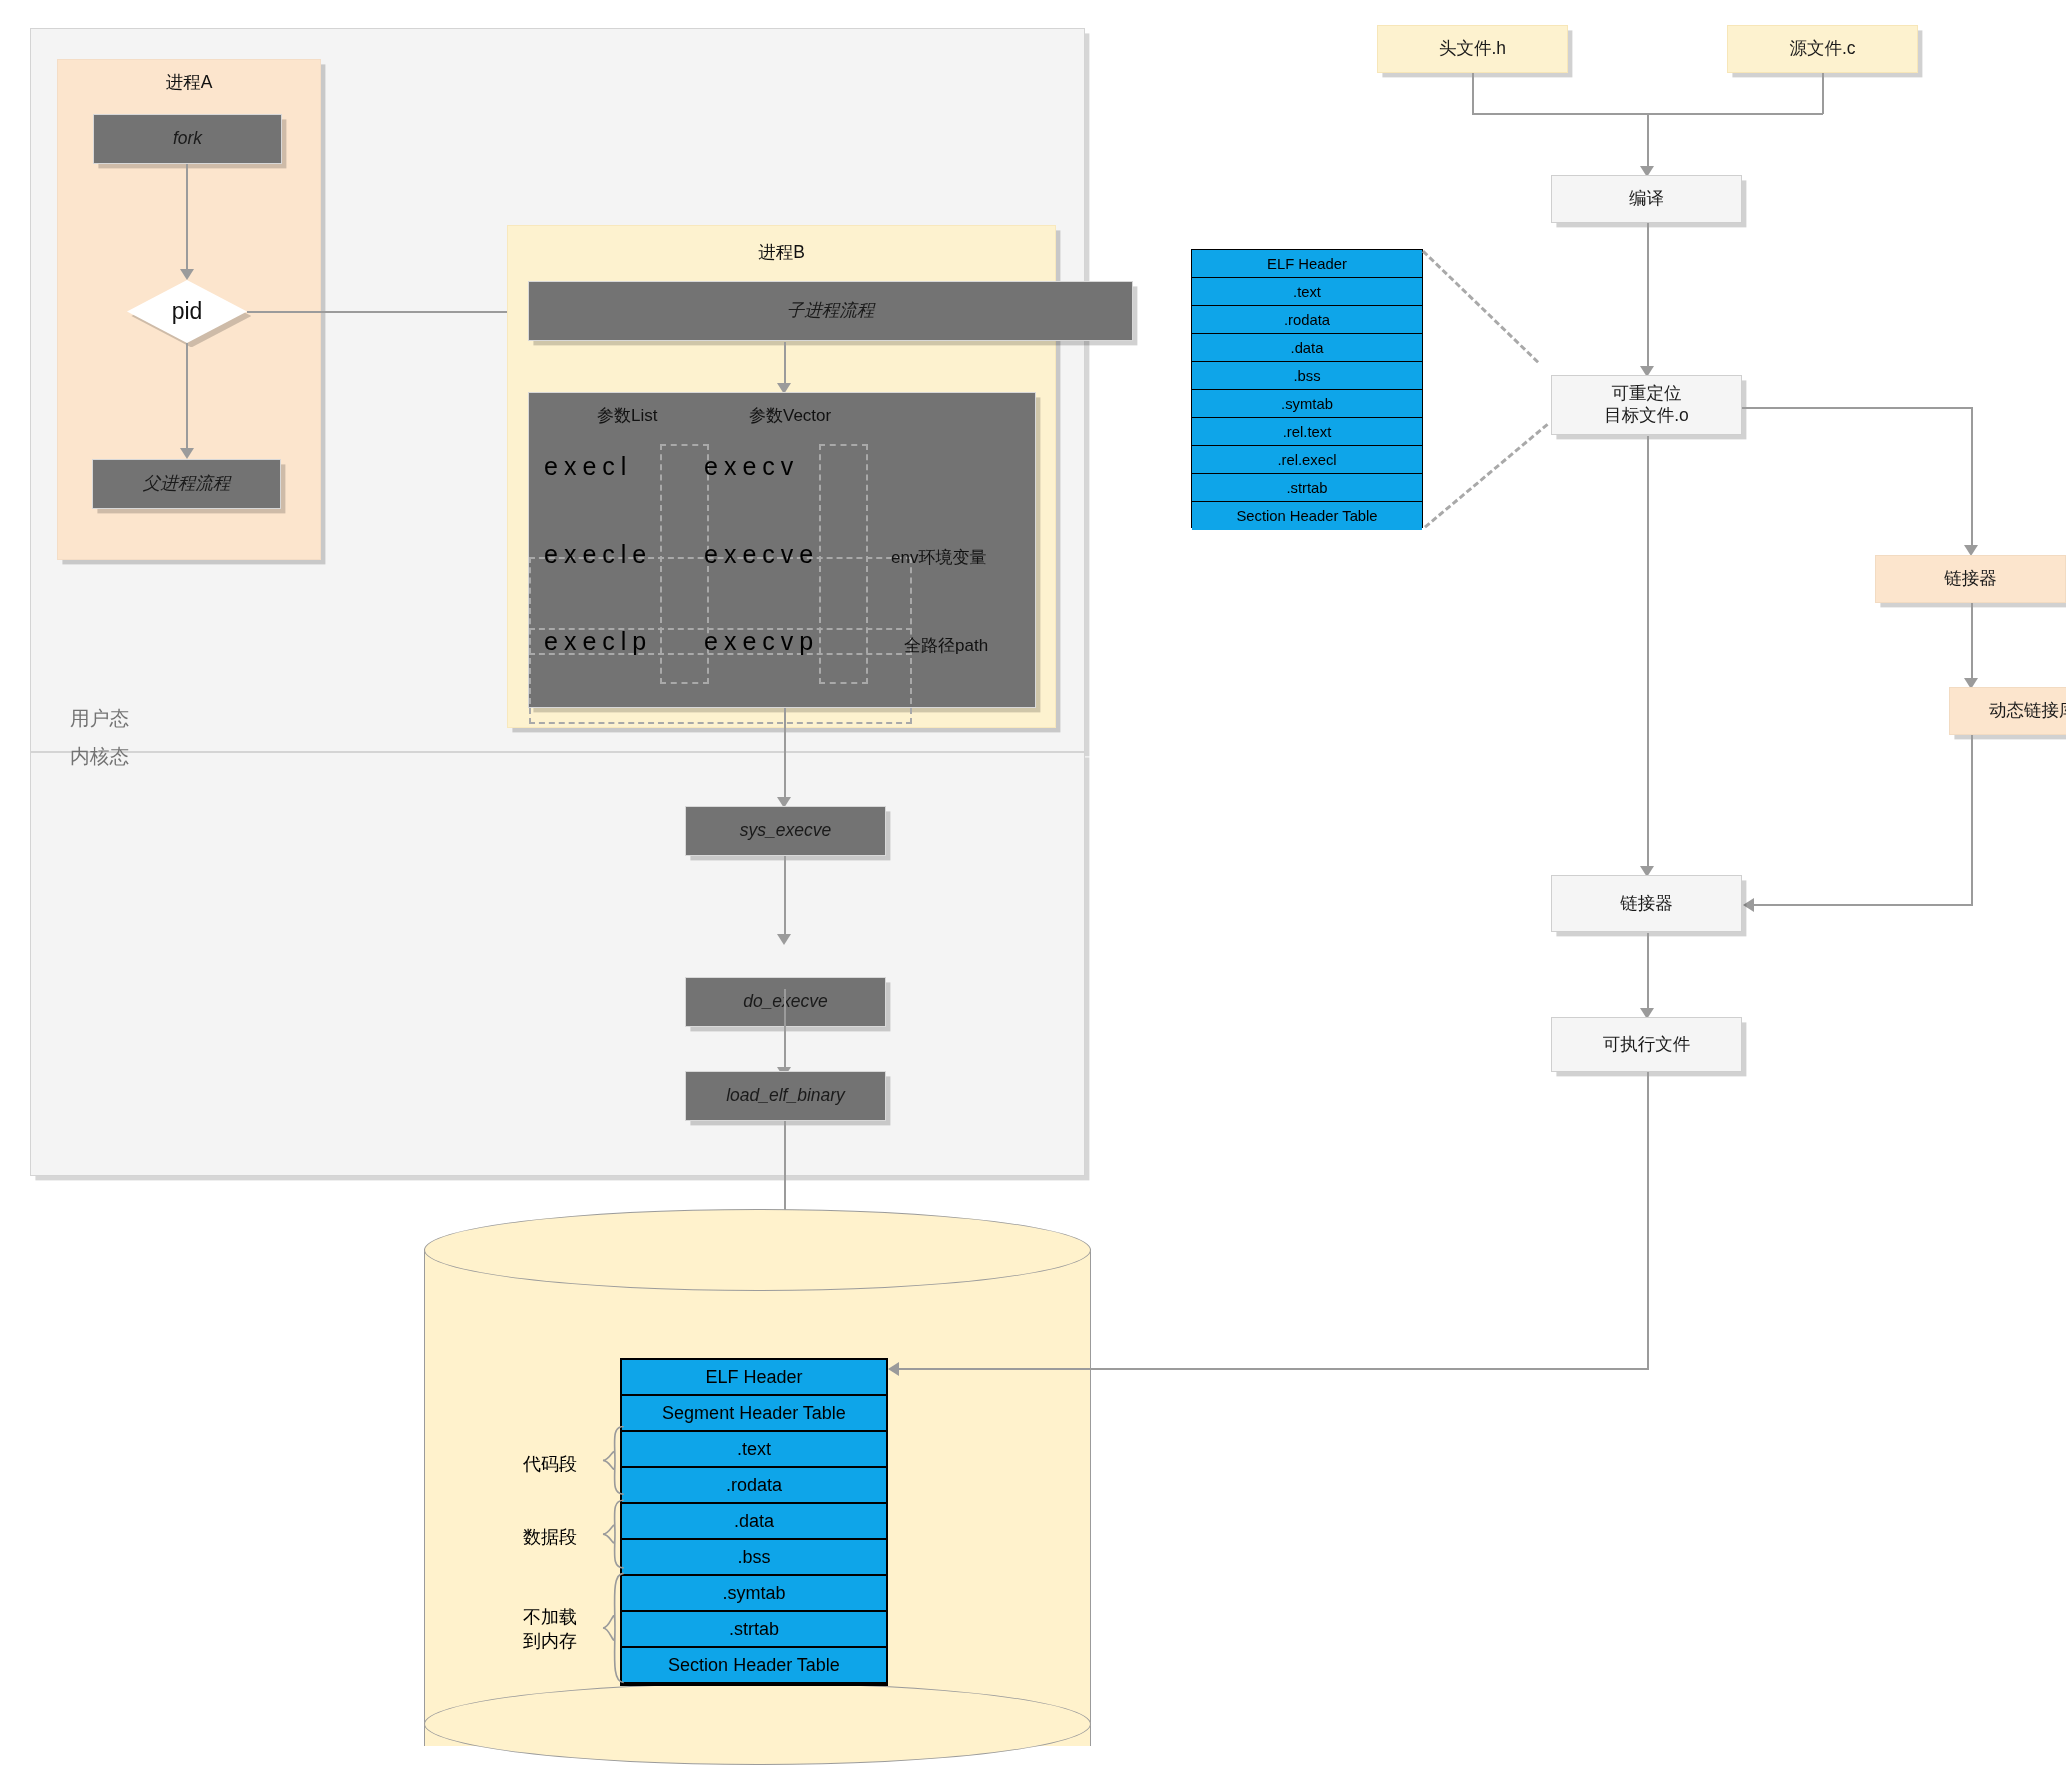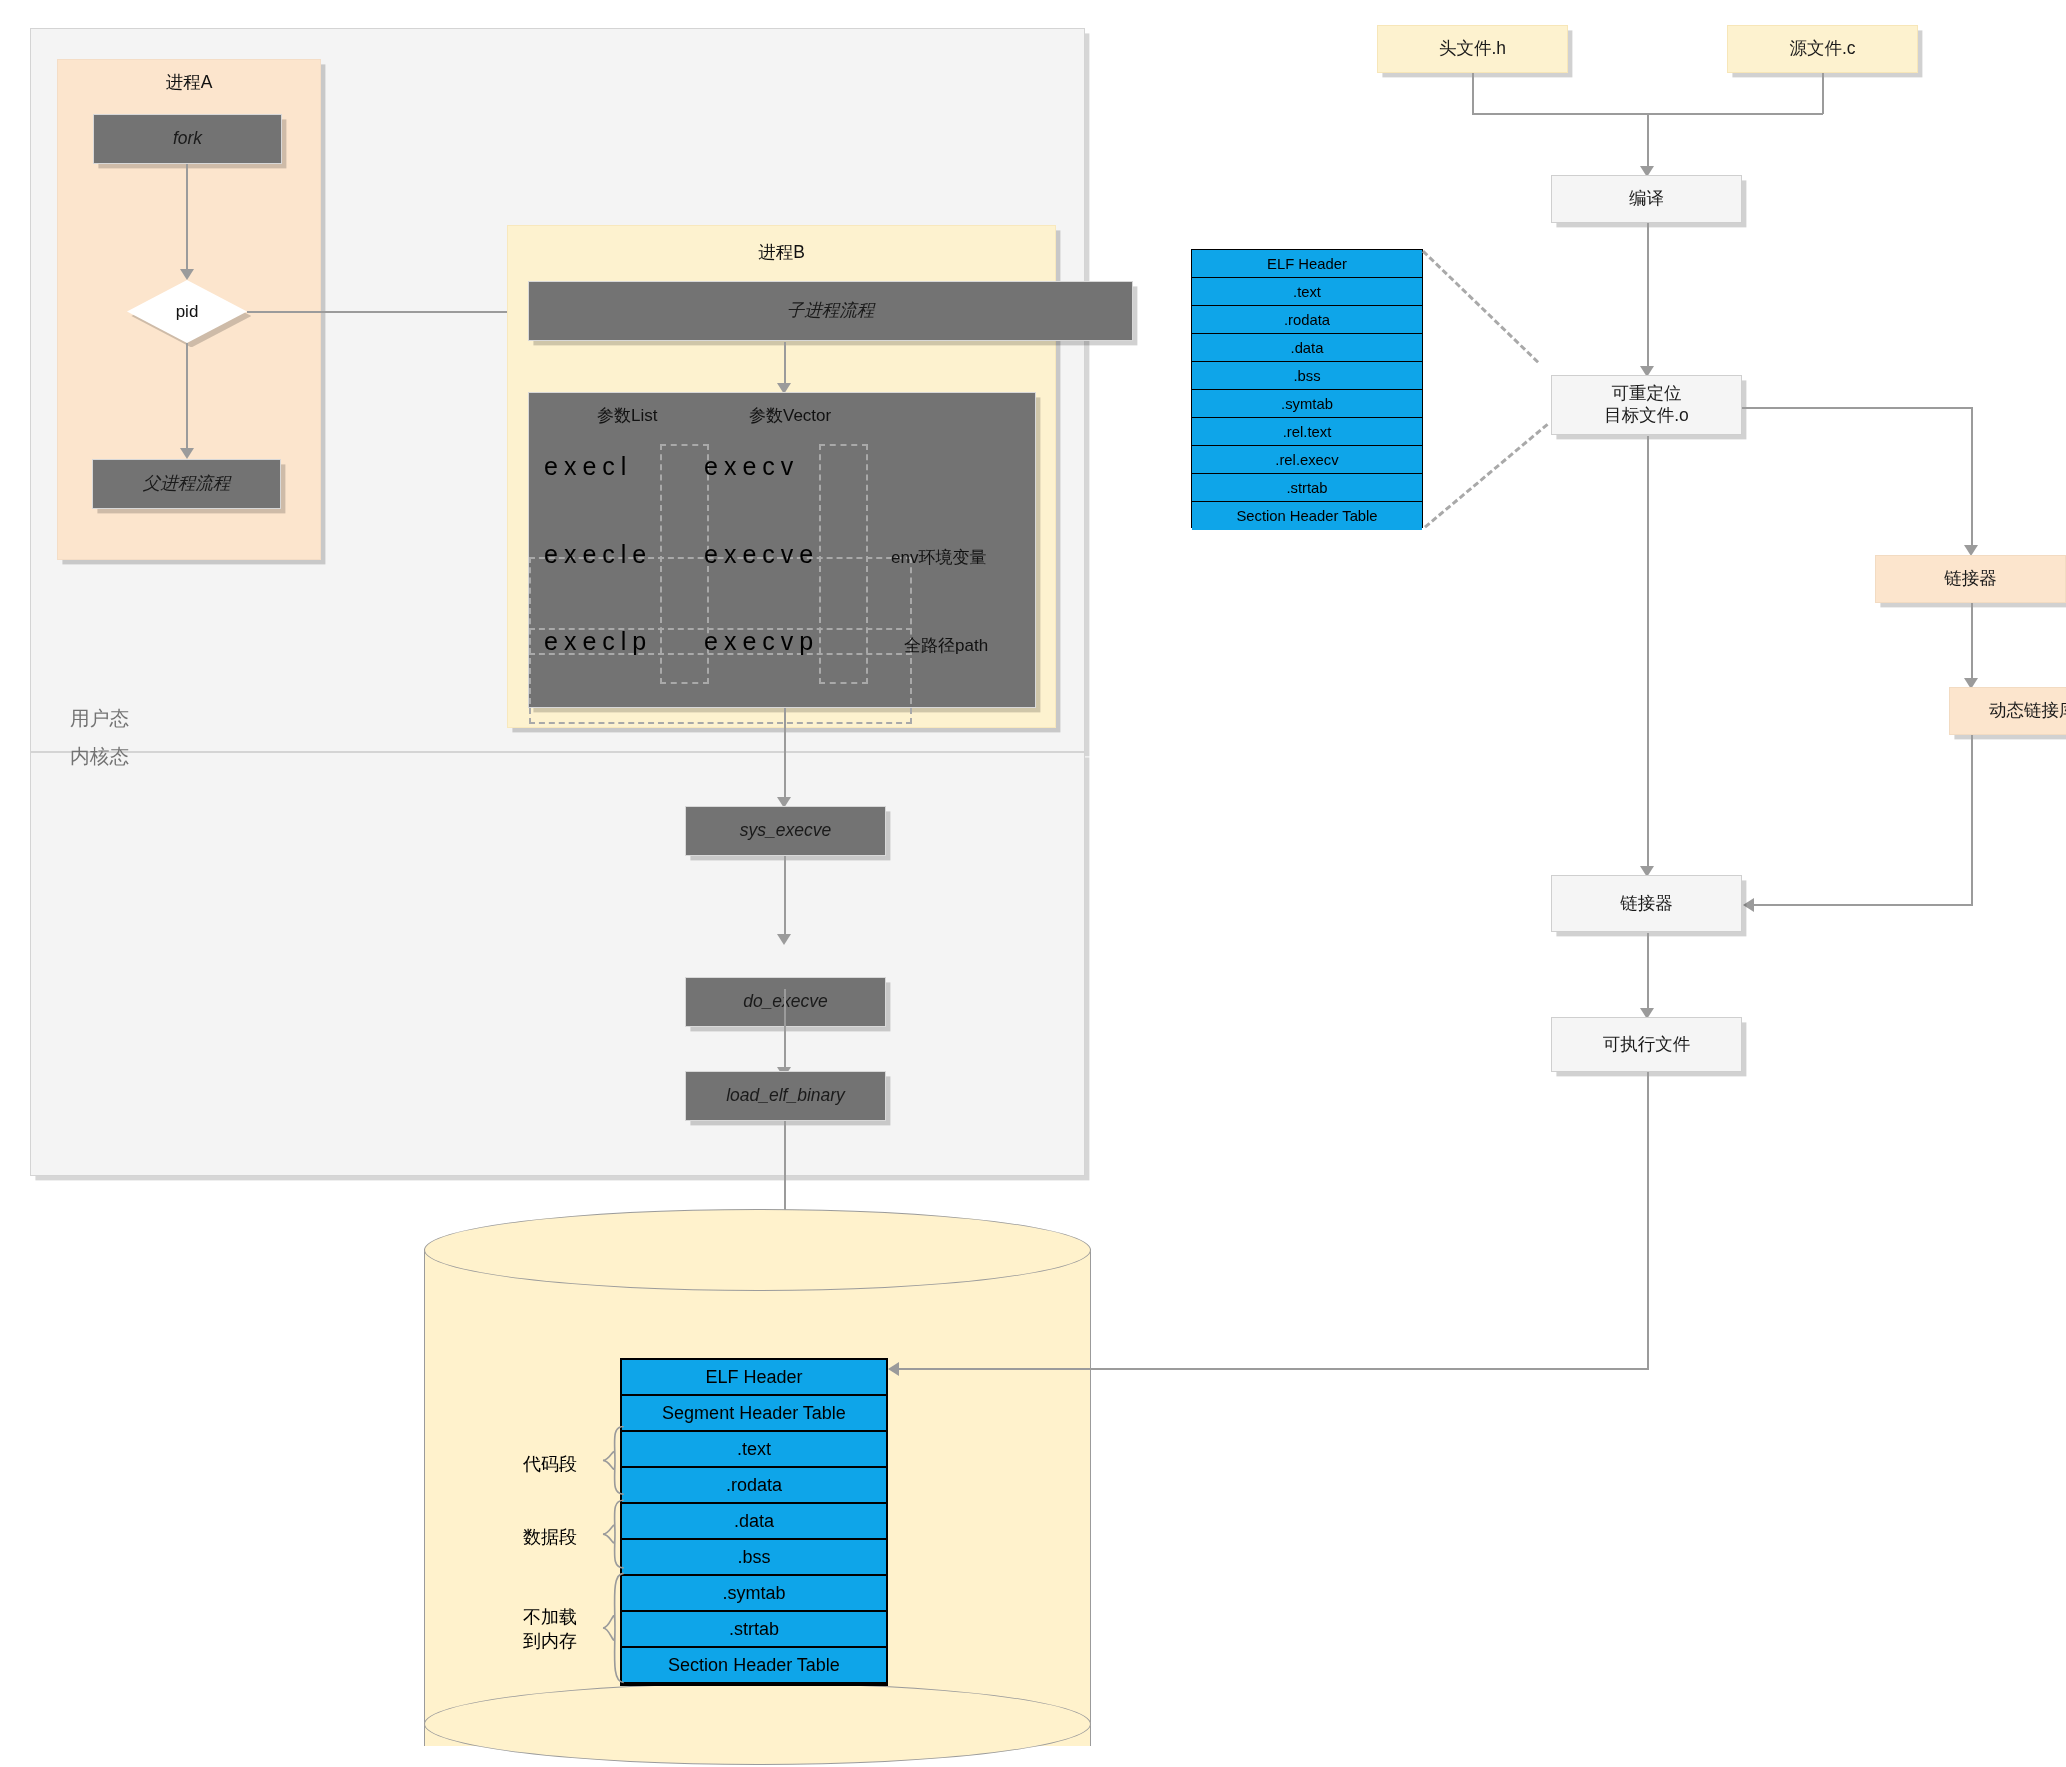--- a/index.html
+++ b/index.html
@@ -46,21 +46,21 @@
     background:#ffffff;
     clip-path:polygon(50% 0,100% 50%,50% 100%,0 50%);
   }
   .diamond-shadow{
     position:absolute;left:4.4px;top:4.4px;width:100%;height:100%;
     background:rgba(0,0,0,0.18);
     clip-path:polygon(50% 0,100% 50%,50% 100%,0 50%);
   }
   .diamond-label{
     position:absolute;left:0;top:0;width:100%;height:100%;
-    display:flex;align-items:center;justify-content:center;font-size:17px;color:#111;
+    display:flex;align-items:center;justify-content:center;font-size:23px;color:#111;
   }
 
   
   .ln{position:absolute;background:#9b9b9b;}
   .lnv{width:1.6px;}
   .lnh{height:1.6px;}
   .arrow-d,.arrow-u,.arrow-l,.arrow-r{position:absolute;width:0;height:0;}
   .arrow-d{border-left:7px solid transparent;border-right:7px solid transparent;border-top:11px solid #9b9b9b;}
   .arrow-r{border-top:7px solid transparent;border-bottom:7px solid transparent;border-left:11px solid #9b9b9b;}
   .arrow-l{border-top:7px solid transparent;border-bottom:7px solid transparent;border-right:11px solid #9b9b9b;}
@@ -222,21 +222,21 @@
   </div>
 
   <div class="elftable" style="left:1191px;top:249px;width:232px;height:279px;">
     <div class="elfrow" style="height:28px;">ELF Header</div>
     <div class="elfrow" style="height:28px;">.text</div>
     <div class="elfrow" style="height:28px;">.rodata</div>
     <div class="elfrow" style="height:28px;">.data</div>
     <div class="elfrow" style="height:28px;">.bss</div>
     <div class="elfrow" style="height:28px;">.symtab</div>
     <div class="elfrow" style="height:28px;">.rel.text</div>
-    <div class="elfrow" style="height:28px;">.rel.execv</div>
+    <div class="elfrow" style="height:28px;">.rel.execl</div>
     <div class="elfrow" style="height:28px;">.strtab</div>
     <div class="elfrow" style="height:28px;">Section Header Table</div>
   </div>
 
   <div class="dashline" style="left:1424px;top:250px;width:160px;transform:rotate(44deg);"></div>
   <div class="dashline" style="left:1424px;top:526px;width:160px;transform:rotate(-40deg);"></div>
 
   <div class="ln lnh" style="left:1742px;top:407px;width:230px;"></div>
   <div class="ln lnv" style="left:1971px;top:407px;height:142px;"></div>
   <div class="arrow-d" style="left:1964px;top:545px;"></div>

